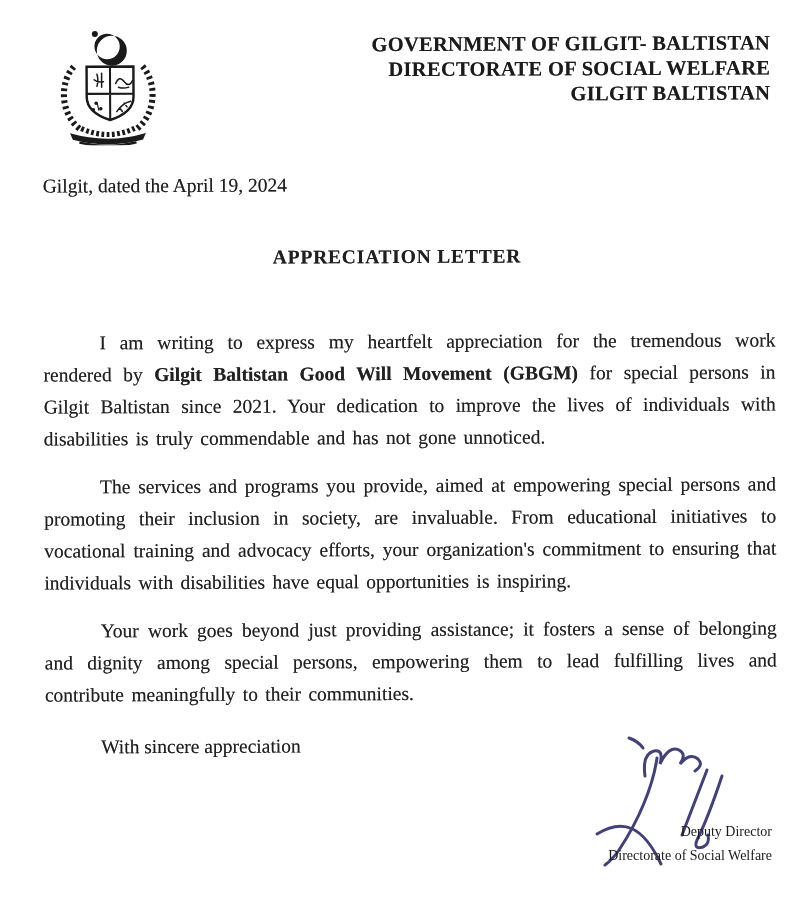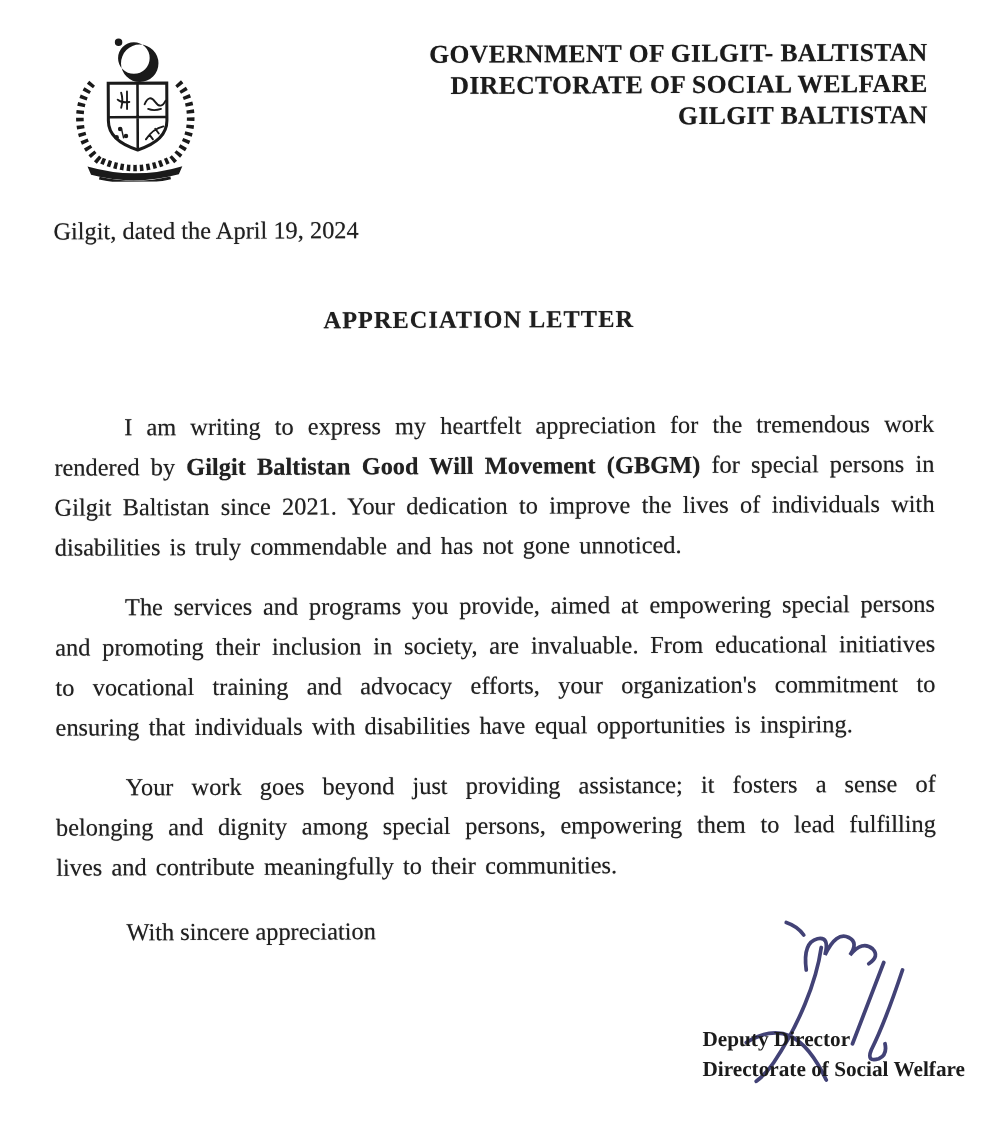--- a/index.html
+++ b/index.html
@@ -7,21 +7,21 @@
   body {
     width: 800px; height: 898px;
     font-family: "Liberation Serif", "DejaVu Serif", serif;
     color: #1f1f1f;
     overflow: hidden;
   }
   .page {
     position: relative;
     width: 800px; height: 898px;
     background: #ffffff;
-    padding: 26px 54px 0 42px;
+    padding: 26px 26px 0 42px;
   }
   .scan {
     text-shadow: 0 0 0.6px rgba(20,20,20,0.55);
     transform: rotate(-0.25deg);
     transform-origin: 50% 0;
   }
 
   
   .letterhead { display: flex; align-items: flex-start; }
   .emblem-box { width: 118px; height: 118px; margin-left: 6px; flex: 0 0 auto; }
@@ -80,23 +80,23 @@
   
   .signature-svg {
     position: absolute;
     left: 545px; top: 702px;
     width: 205px; height: 175px;
     pointer-events: none;
   }
   .signoff {
     position: absolute;
     top: 820px; right: 28px;
-    text-align: left;
-    font-weight: bold;
-    font-size: 17px;
+    text-align: right;
+    font-weight: normal;
+    font-size: 14px;
     line-height: 24px;
     color: #1b1b1b;
   }
 </style>
 </head>
 <body>
 
 <div class="page">
   <div class="scan">
 

